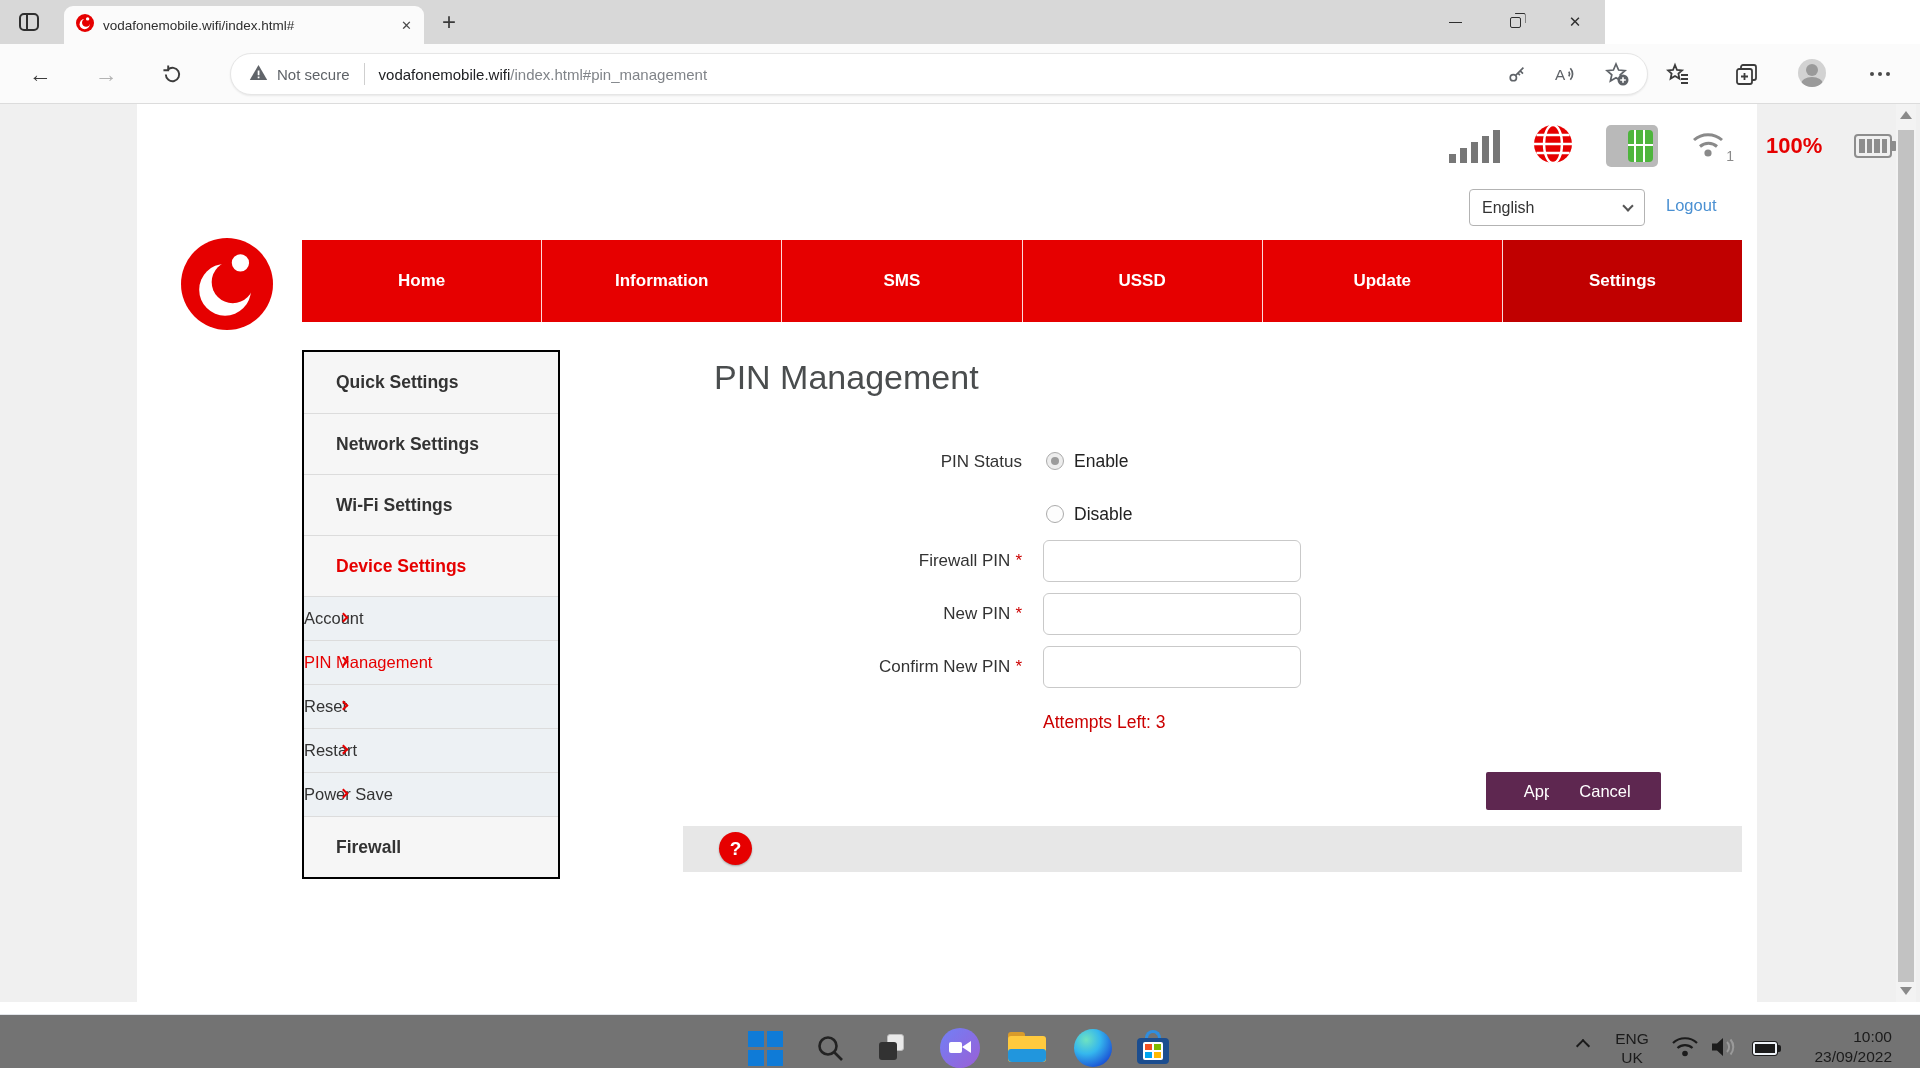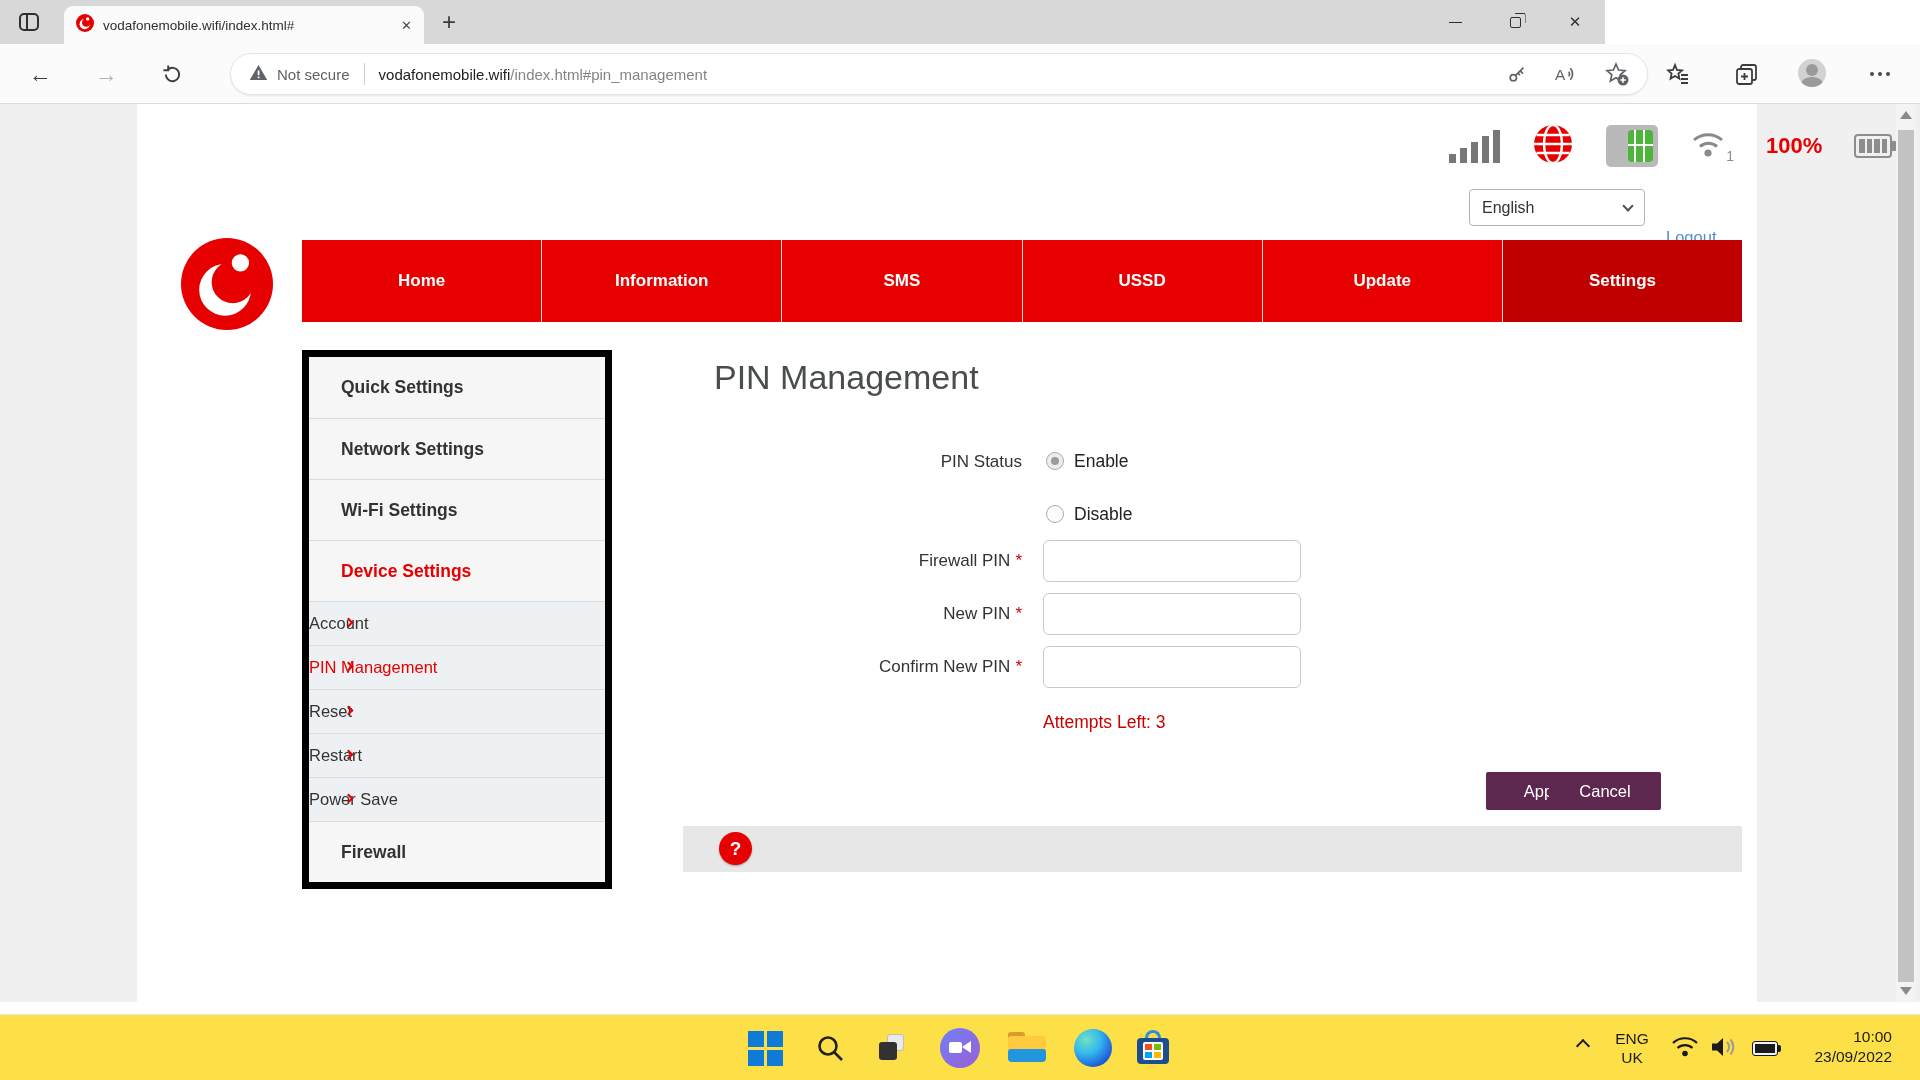--- a/index.html
+++ b/index.html
@@ -57,31 +57,31 @@
   .battery-body { position:absolute; left:0; top:2px; width:38px; height:24px; border:2.5px solid #8d8d8d; border-radius:4px; display:flex; gap:2px; padding:3px; }
   .battery-body i { flex:1; background:#8d8d8d; }
   .battery-nub { position:absolute; left:38px; top:9px; width:5px; height:10px; background:#8d8d8d; border-radius:0 2px 2px 0; }
   .wifi-ic { position:relative; width:44px; height:36px; }
   .wifi-num { position:absolute; right:0; bottom:0; font-size:14px; color:#8a8a8a; }
 
   
   .lang-select { position:absolute; left:1332px; top:85px; width:176px; height:37px; border:1px solid #b3b3b3; border-radius:4px; background:#fff; display:flex; align-items:center; padding:0 12px; font-size:16px; color:#333; }
   .lang-select .chev { margin-left:auto; }
   .chev { display:inline-block; width:8px; height:8px; border-right:2px solid #555; border-bottom:2px solid #555; transform:rotate(45deg); margin-top:-3px; }
-  .logout { position:absolute; left:1529px; top:92px; font-size:16.5px; color:#4a90d2;margin-top:32px; }
+  .logout { position:absolute; left:1529px; top:92px; font-size:16.5px; color:#4a90d2; }
 
   
   .vlogo { position:absolute; left:44px; top:134px; }
   .navbar { position:absolute; left:165px; top:136px; width:1440px; height:82px; display:flex; }
   .nav-item { flex:1; display:flex; align-items:center; justify-content:center; background:#e60000; color:#fff; font-size:17px; font-weight:bold; border-left:1px solid rgba(255,255,255,.85); }
   .nav-item:first-child { border-left:none; }
   .nav-item.active { background:#c00000; }
 
   
-  .sidebar { position:absolute; left:165px; top:246px; width:310px; border:7px solid #000000; background:#f6f6f6; }
+  .sidebar { position:absolute; left:165px; top:246px; width:258px; border:2px solid #000000; background:#f6f6f6; }
   .sb-main { height:61px; display:flex; align-items:center; padding-left:32px; font-size:17.5px; font-weight:bold; color:#333; background:#f6f6f6; border-top:1px solid #dcdcdc; }
   .sb-main:first-child { border-top:none; }
   .sb-main.red { color:#e60000; }
   .sb-sub { height:44px; display:flex; align-items:center; font-size:16.5px; color:#333; background:#edf1f4; border-top:1px solid #dcdcdc; position:relative; }
   .sb-sub .chev-r { position:absolute; left:36px; top:50%; margin-top:-5px; width:7px; height:7px; border-right:2.5px solid #e60000; border-bottom:2.5px solid #e60000; transform:rotate(-45deg); }
   .sb-sub.red { color:#e60000; }
 
   
   .page-title { position:absolute; left:577px; top:254px; font-size:34px; color:#4a4d4e; }
   .flabel { position:absolute; left:513px; width:372px; text-align:right; font-size:17px; color:#333; }
@@ -90,21 +90,21 @@
   .radio.checked::before { content:""; position:absolute; left:4px; top:4px; width:8px; height:8px; border-radius:50%; background:#9b9b9b; }
   .radio.checked { background:#ededed; }
   .radio-label { position:absolute; font-size:17.5px; color:#222; }
   .pin-input { position:absolute; left:906px; width:258px; height:42px; border:1px solid #c9c9c9; border-radius:6px; background:#fff; font-size:17px; padding:0 10px; color:#333; outline:none; }
   .attempts { position:absolute; left:906px; top:608px; font-size:17.5px; color:#cb0000; }
   .btn { position:absolute; top:668px; height:38px; border:none; border-radius:2px; background:#5e2750; color:#fff; font-size:16.5px; font-family:"Liberation Sans",sans-serif; }
   .helpbar { position:absolute; left:546px; top:722px; width:1059px; height:46px; background:#e7e7e7; }
   .helpbtn { position:absolute; left:36px; top:6px; width:33px; height:33px; border-radius:50%; background:#e60000; color:#fff; font-size:19px; font-weight:bold; display:flex; align-items:center; justify-content:center; box-shadow:0 1px 2px rgba(0,0,0,.3); }
 
   
-  .taskbar { position:absolute; left:0; top:1014px; width:1920px; height:66px; background:#fde047; border-top:1px solid #e2e5ea; }
+  .taskbar { position:absolute; left:0; top:1014px; width:1920px; height:54px; background:#737373; border-top:1px solid #e2e5ea; }
   .tb-ic { position:absolute; top:12px; width:42px; height:42px; display:flex; align-items:center; justify-content:center; }
   .start-grid { display:grid; grid-template-columns:16px 16px; grid-template-rows:16px 16px; gap:3px; }
   .start-grid i { background:#0f7bd7; display:block; }
   .edge-circ { width:38px; height:38px; border-radius:50%; background:radial-gradient(circle at 32% 28%, #6fe3c0 0%, #35b7ee 38%, #1d5bd8 75%, #143a9e 100%); }
   .chat-circ { position:relative; width:40px; height:40px; border-radius:50%; background:linear-gradient(135deg,#7180f6,#9a5fd5); }
   .chat-circ .cam-body { position:absolute; left:9px; top:14px; width:13px; height:11px; background:#fff; border-radius:2px; }
   .chat-circ .cam-lens { position:absolute; left:22px; top:13px; width:0; height:0; border-top:6.5px solid transparent; border-bottom:6.5px solid transparent; border-right:9px solid #fff; }
   .folder-ic { position:relative; width:38px; height:32px; }
   .folder-tab { position:absolute; left:0; top:0; width:17px; height:10px; background:#d99b2b; border-radius:3px 3px 0 0; }
   .folder-body { position:absolute; left:0; top:4px; width:38px; height:26px; background:#ffca3e; border-radius:3px; }

